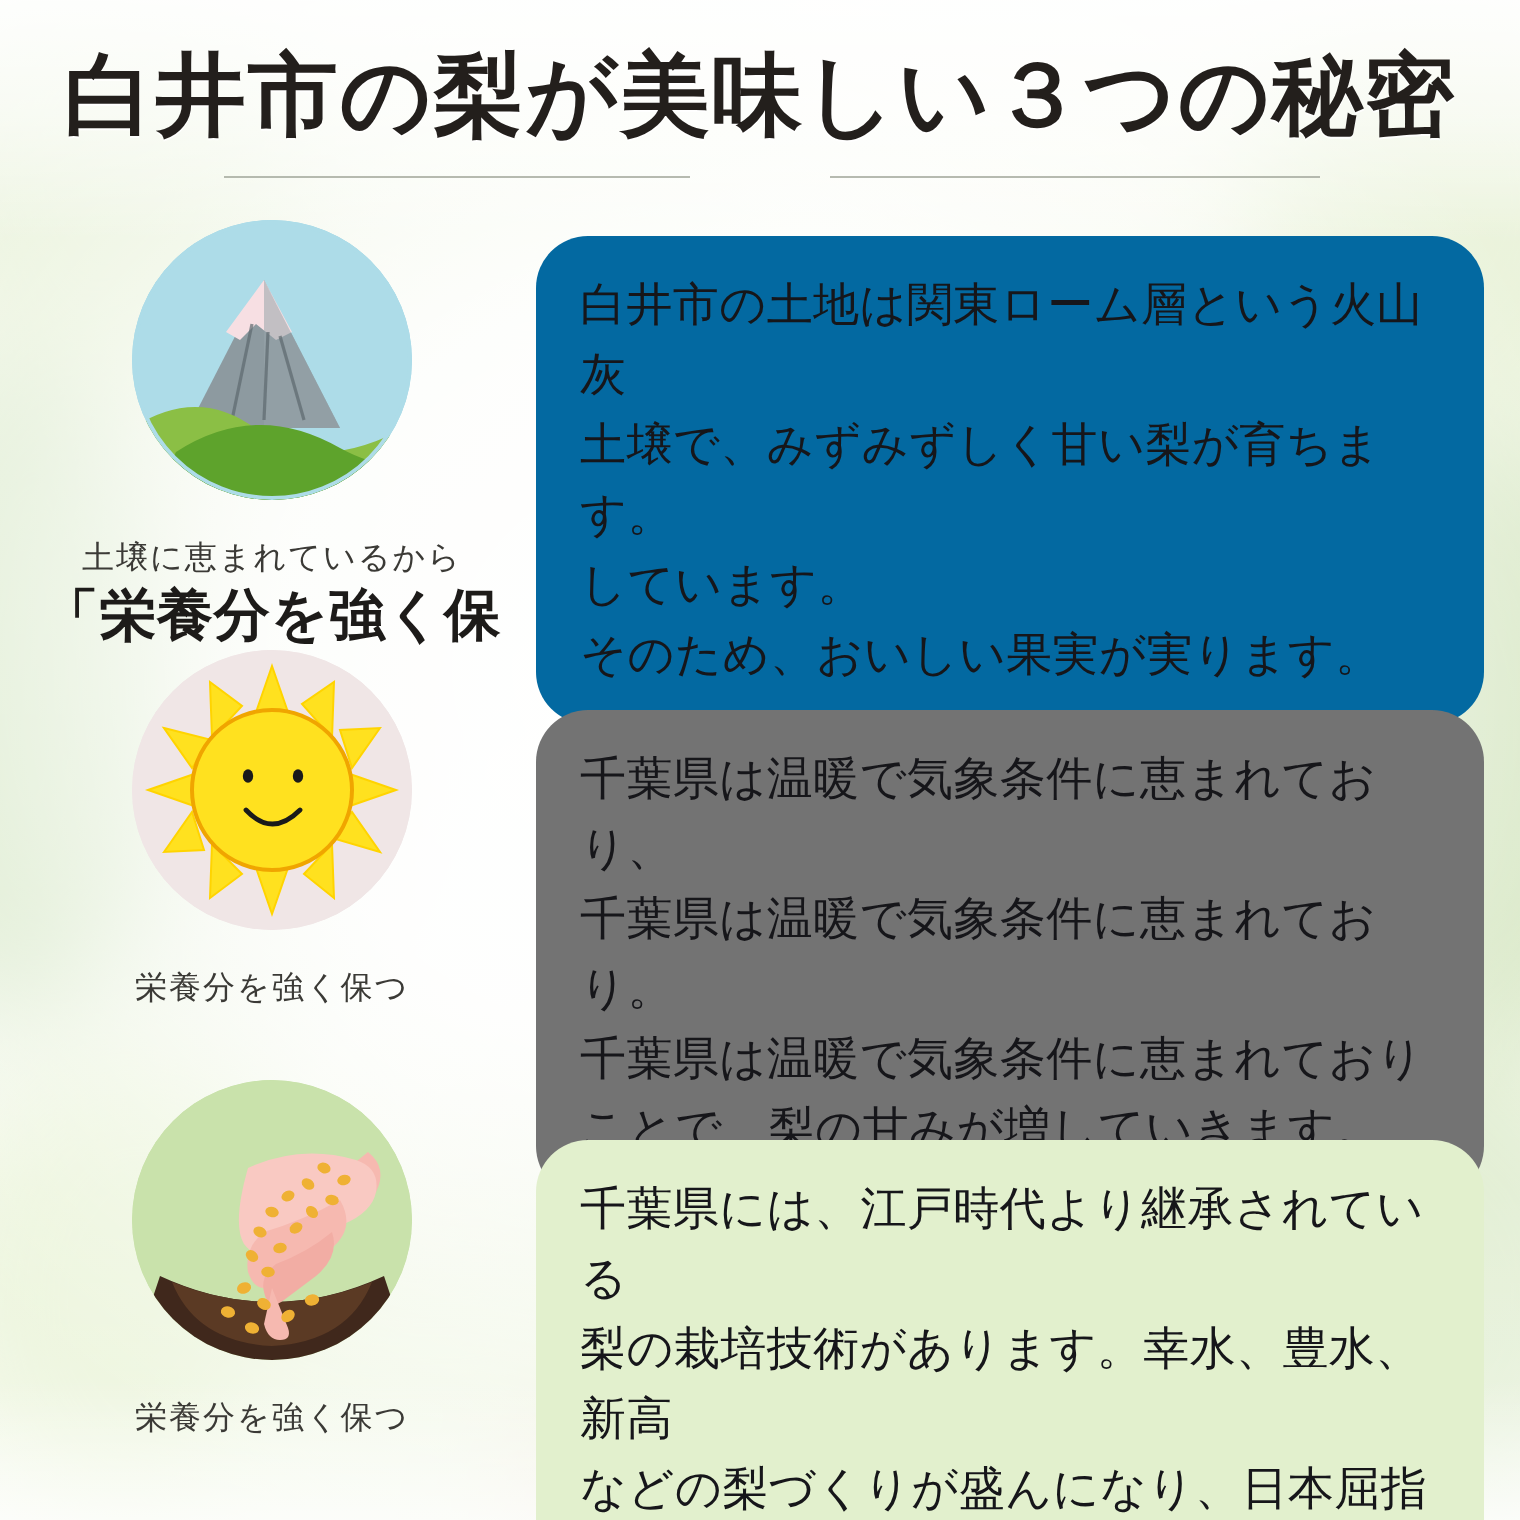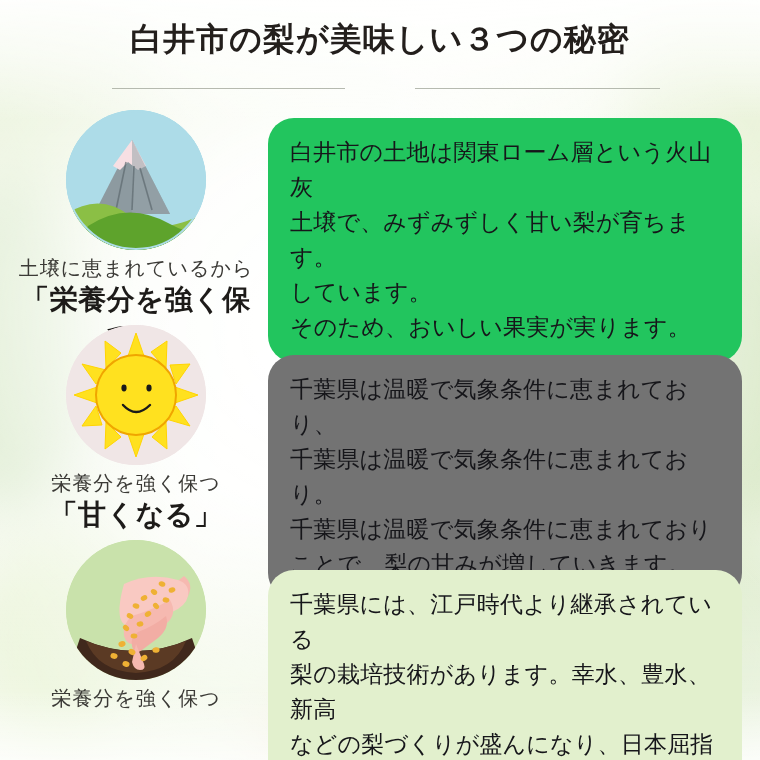--- a/index.html
+++ b/index.html
@@ -72,21 +72,21 @@
     width: 760px;
     height: 102px;
   }
   .title {
     position: absolute;
     top: 18px;
     left: 0;
     width: 760px;
     text-align: center;
     font-family: "Liberation Serif", "DejaVu Serif", serif;
-    font-size: 32px;
+    font-size: 45px;
     font-weight: 700;
     letter-spacing: 1px;
     color: #231f1c;
     white-space: nowrap;
     text-shadow: 0 1px 0 rgba(255,255,255,0.85);
   }
   .rule {
     position: absolute;
     top: 88px;
     height: 1px;
@@ -120,23 +120,23 @@
     height: 140px;
     margin: 0 auto;
     border-radius: 50%;
     overflow: hidden;
   }
   .disc-1 { background: #addce8; }
   .disc-2 { background: #f0e6e6; }
   .disc-3 { background: #c9e2ab; }
 
   .cap-small {
-    margin-top: 6px;
-    font-family: "Liberation Serif", "DejaVu Serif", serif;
-    font-size: 20px;
+    margin-top: 20px;
+    font-family: "Liberation Serif", "DejaVu Serif", serif;
+    font-size: 16px;
     color: #3b3a36;
     letter-spacing: 1px;
     line-height: 1.25;
   }
   .cap-big {
     margin-top: 2px;
     font-family: "Liberation Serif", "DejaVu Serif", serif;
     font-size: 28px;
     font-weight: 700;
     color: #1d1b19;
@@ -152,21 +152,21 @@
     box-sizing: border-box;
     border-radius: 26px;
     padding: 18px 22px 16px 22px;
     font-family: "Liberation Serif", "DejaVu Serif", serif;
     font-size: 23px;
     line-height: 1.52;
     color: #16161a;
     letter-spacing: 0.2px;
   }
   .bubble p { margin: 0; }
-  .bubble-1 { top: 8px;  background: #22c55e; }
+  .bubble-1 { top: 8px;  background: #0369a1; }
   .bubble-2 { top: 30px; background: #737373; }
   .bubble-3 { top: 30px; background: #e2f0cd; }
 
   
   .ic { position: absolute; inset: 0; }
 </style>
 </head>
 <body>
 
 <div id="infographic">
@@ -243,21 +243,20 @@
             <path d="M16 39 L40 45 L30 59 Z"></path>
             <path d="M39 16 L55 28 L40 44 Z"></path>
           </g>
           <circle cx="70" cy="70" r="40" fill="#ffe11f" stroke="#f0a500" stroke-width="2"></circle>
           <ellipse cx="58" cy="63" rx="2.6" ry="3.4" fill="#1a1a1a"></ellipse>
           <ellipse cx="83" cy="63" rx="2.6" ry="3.4" fill="#1a1a1a"></ellipse>
           <path d="M57 80 q13 14 27 0" stroke="#1a1a1a" stroke-width="2.4" fill="none" stroke-linecap="round"></path>
         </svg>
       </div>
       <div class="cap-small">栄養分を強く保つ</div>
-      <div class="cap-big">「甘くなる」</div>
     </div>
 
     <div class="bubble bubble-2">
       <p>千葉県は温暖で気象条件に恵まれており、</p>
       <p>千葉県は温暖で気象条件に恵まれており。</p>
       <p>千葉県は温暖で気象条件に恵まれており</p>
       <p>ことで、梨の甘みが増していきます。</p>
     </div>
   </div>
 

